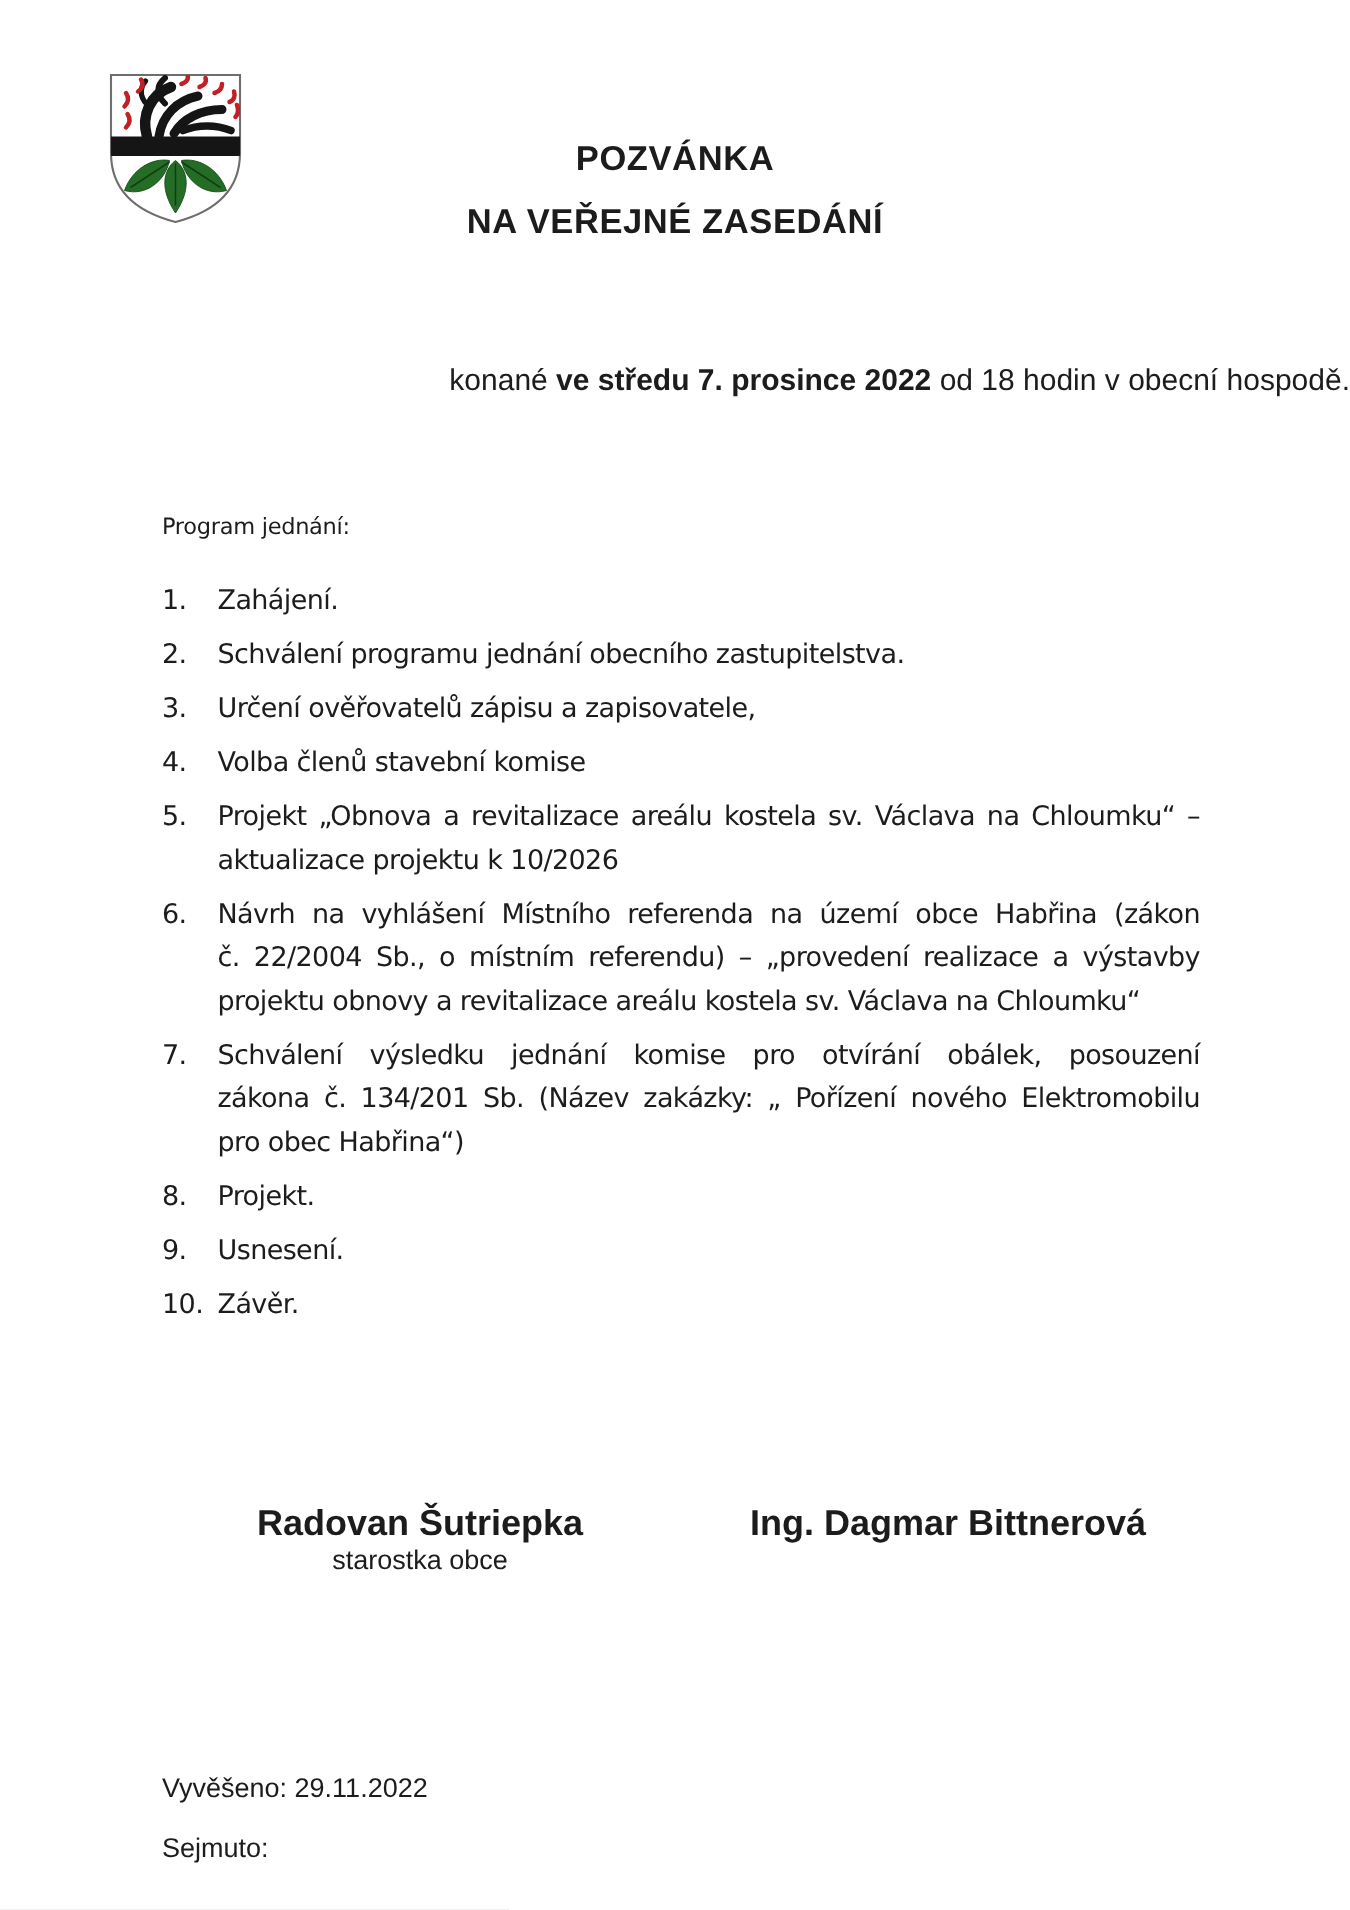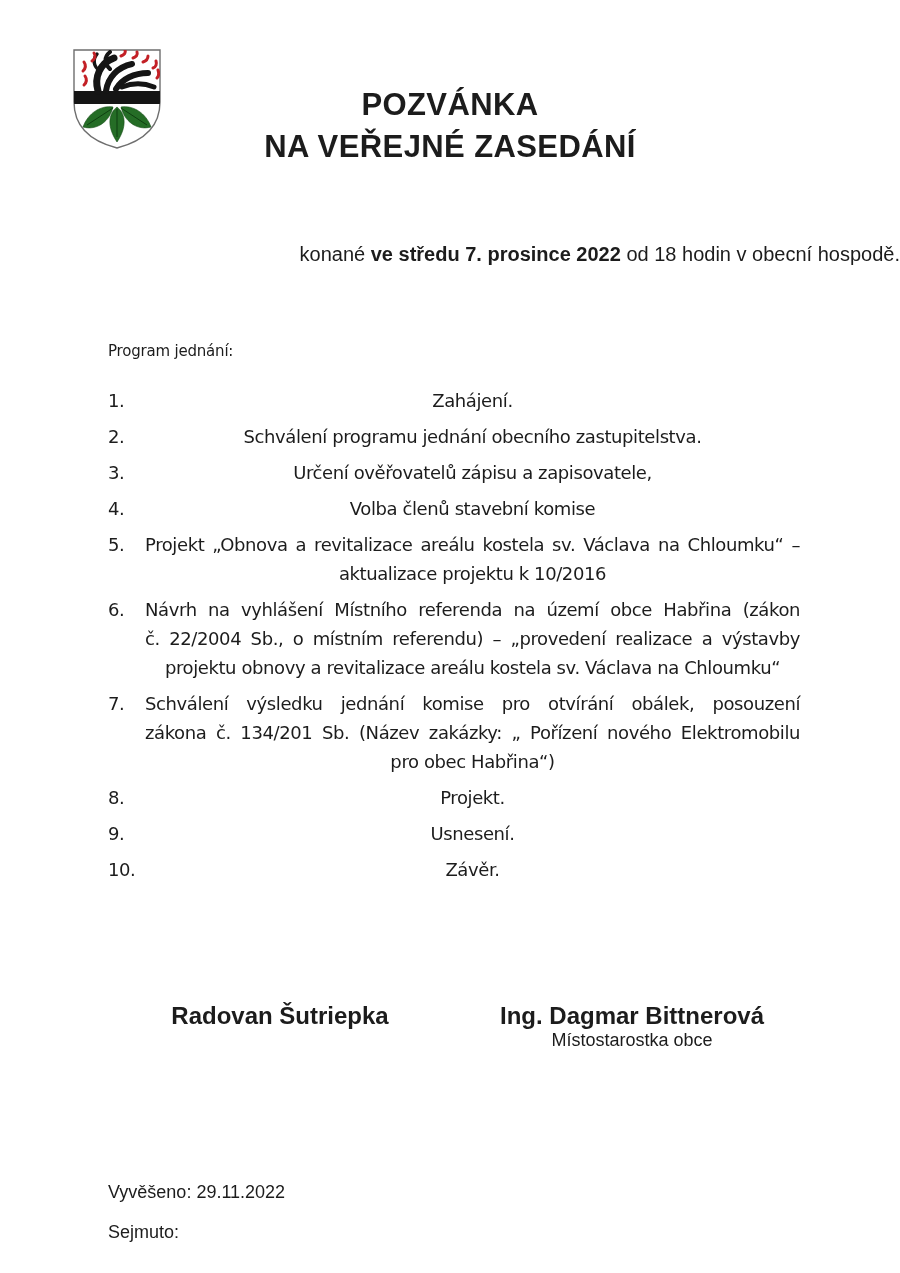--- a/index.html
+++ b/index.html
@@ -13,21 +13,21 @@
     overflow:hidden;
   }
 
   
   .coat { position:absolute; left:70px; top:47px; width:94px; height:104px; }
   .coat svg { width:100%; height:100%; display:block; }
 
   
   .titles {
     position:absolute; left:0; top:84px; width:900px;
-    text-align:center; font-weight:bold; font-size:31px; line-height:42px;
+    text-align:center; font-weight:bold; font-size:23px; line-height:42px;
     letter-spacing:0.4px;
   }
 
   
   .dateline {
     position:absolute; left:0; top:243px; width:900px;
     text-align:right; font-size:20px;
   }
   .dateline .b { font-weight:bold; }
 
@@ -39,21 +39,21 @@
   }
   .agenda {
     position:absolute; left:108px; top:386px; width:692px;
     font-family:"DejaVu Sans", sans-serif;
     font-size:18px; line-height:29px; letter-spacing:-0.4px;
     list-style:none; margin:0; padding:0;
   }
   .agenda .item { display:flex; margin-bottom:7px; }
   .agenda .num { flex:none; width:37px; }
   .agenda .body { flex:1; min-width:0; }
-  .line { text-align:center; }
+  .line { text-align:left; }
   .line.j {
     text-align:justify;
     text-align-last:justify;
     text-justify:inter-word;
     white-space:nowrap;
   }
 
   
   .sig { position:absolute; top:1003px; text-align:center; }
   .sig-left  { left:150px; width:260px; }
@@ -143,21 +143,21 @@
     <li class="item">
       <span class="num">4.</span>
       <div class="body">
           <div class="line">Volba členů stavební komise</div>
         </div>
     </li>
     <li class="item">
       <span class="num">5.</span>
       <div class="body">
         <div class="line j">Projekt „Obnova a revitalizace areálu kostela sv. Václava na Chloumku“ –</div>
-        <div class="line">aktualizace projektu k 10/2016</div>
+        <div class="line">aktualizace projektu k 10/2026</div>
       </div>
     </li>
     <li class="item">
       <span class="num">6.</span>
       <div class="body">
         <div class="line j">Návrh na vyhlášení Místního referenda na území obce Habřina (zákon</div>
         <div class="line j">č. 22/2004 Sb., o místním referendu) – „provedení realizace a výstavby</div>
         <div class="line">projektu obnovy a revitalizace areálu kostela sv. Václava na Chloumku“</div>
       </div>
     </li>
@@ -184,22 +184,22 @@
     <li class="item">
       <span class="num">10.</span>
       <div class="body">
           <div class="line">Závěr.</div>
         </div>
     </li>
   </ol>
 
   <div class="sig sig-left">
     <div class="name">Radovan Šutriepka</div>
+    <div class="role">starostka obce</div>
   </div>
   <div class="sig sig-right">
     <div class="name">Ing. Dagmar Bittnerová</div>
-    <div class="role">Místostarostka obce</div>
   </div>
 
   <div class="posted">Vyvěšeno: 29.11.2022</div>
   <div class="removed">Sejmuto:</div>
 
 </div>
 
 </body></html>

